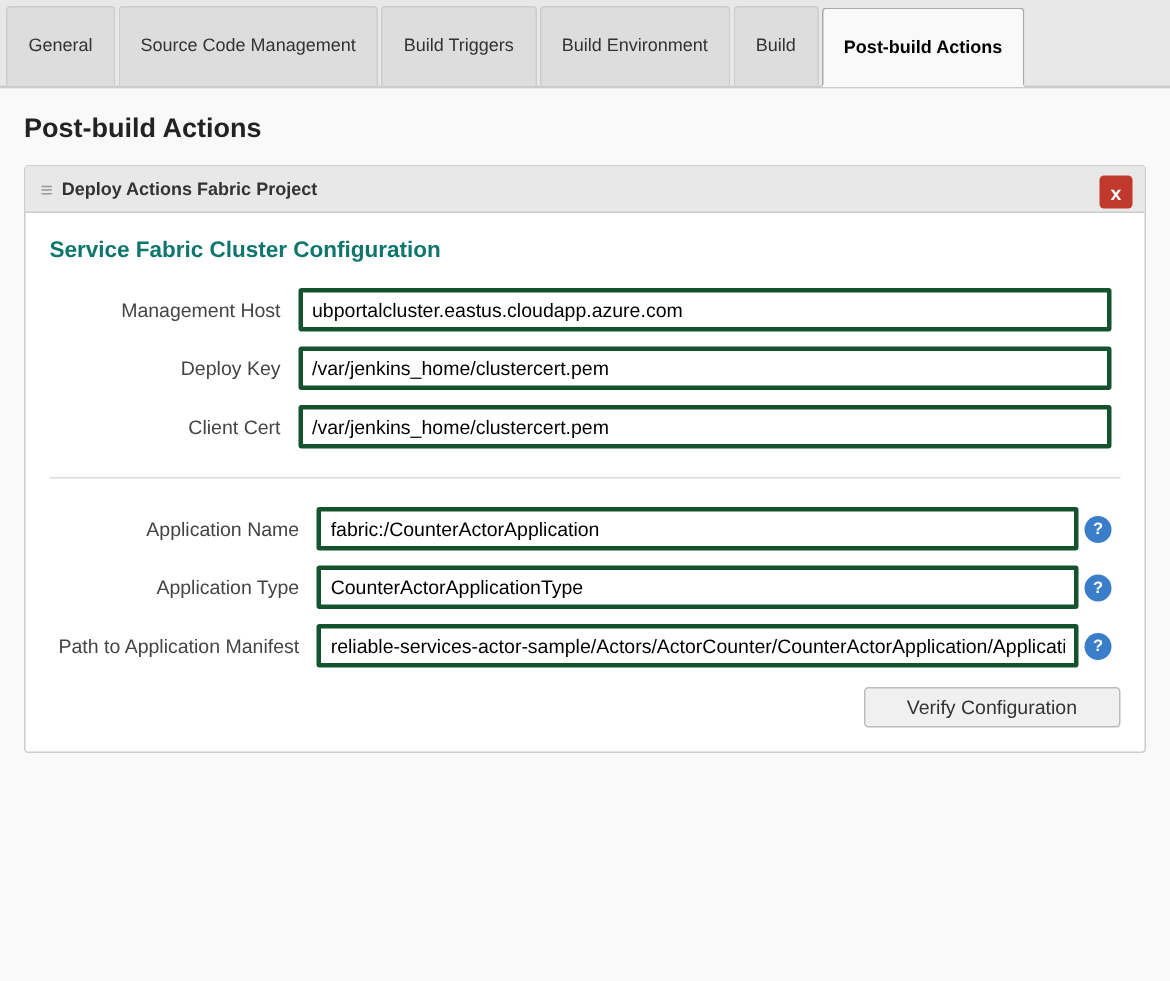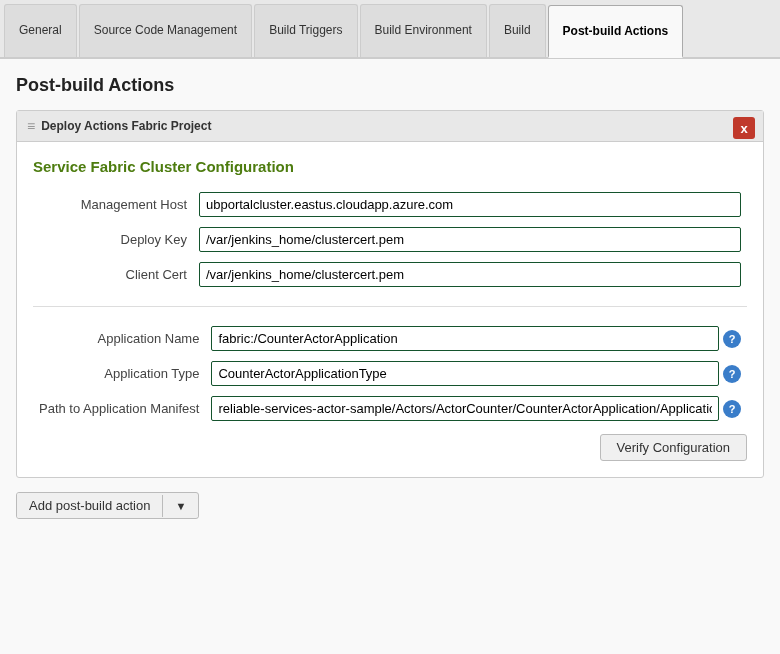--- a/index.html
+++ b/index.html
@@ -102,21 +102,21 @@
 
     .section-inner {
       padding: 16px 16px;
     }
 
     
     .sub-section-title {
       font-size: 15px;
       font-weight: bold;
       margin-bottom: 12px;
-      color: #4d7c0f;
+      color: #0f766e;
     }
 
     .radio-group {
       margin-bottom: 10px;
     }
 
     .radio-row {
       display: flex;
       align-items: center;
       gap: 6px;
@@ -147,21 +147,21 @@
       width: 160px;
       text-align: right;
       font-size: 13px;
       color: #444;
       white-space: nowrap;
     }
 
     .form-input {
       width: 100%;
       padding: 4px 6px;
-      border: 1px solid #14532d;
+      border: 3px solid #14532d;
       border-radius: 2px;
       font-size: 13px;
       background: #fff;
     }
 
     .field-with-help {
       display: flex;
       align-items: center;
       gap: 4px;
     }
@@ -187,21 +187,21 @@
       margin: 14px 0;
     }
 
     .verify-btn-row {
       display: flex;
       justify-content: flex-end;
       margin-top: 8px;
     }
 
     .verify-btn {
-      padding: 5px 16px;
+      padding: 5px 28px;
       background: #f0f0f0;
       border: 1px solid #bbb;
       border-radius: 3px;
       cursor: pointer;
       font-size: 13px;
       color: #333;
     }
 
     
     .add-action-btn {
@@ -314,17 +314,13 @@
     </tr>
           </tbody>
       </table>
 
       <div class="verify-btn-row">
         <button class="verify-btn">Verify Configuration</button>
       </div>
     </div>
   </div>
 
-  <div class="add-action-btn">
-    <span>Add post-build action</span>
-    <span class="add-action-dropdown">▼</span>
-  </div>
 </div>
 
 </body></html>

